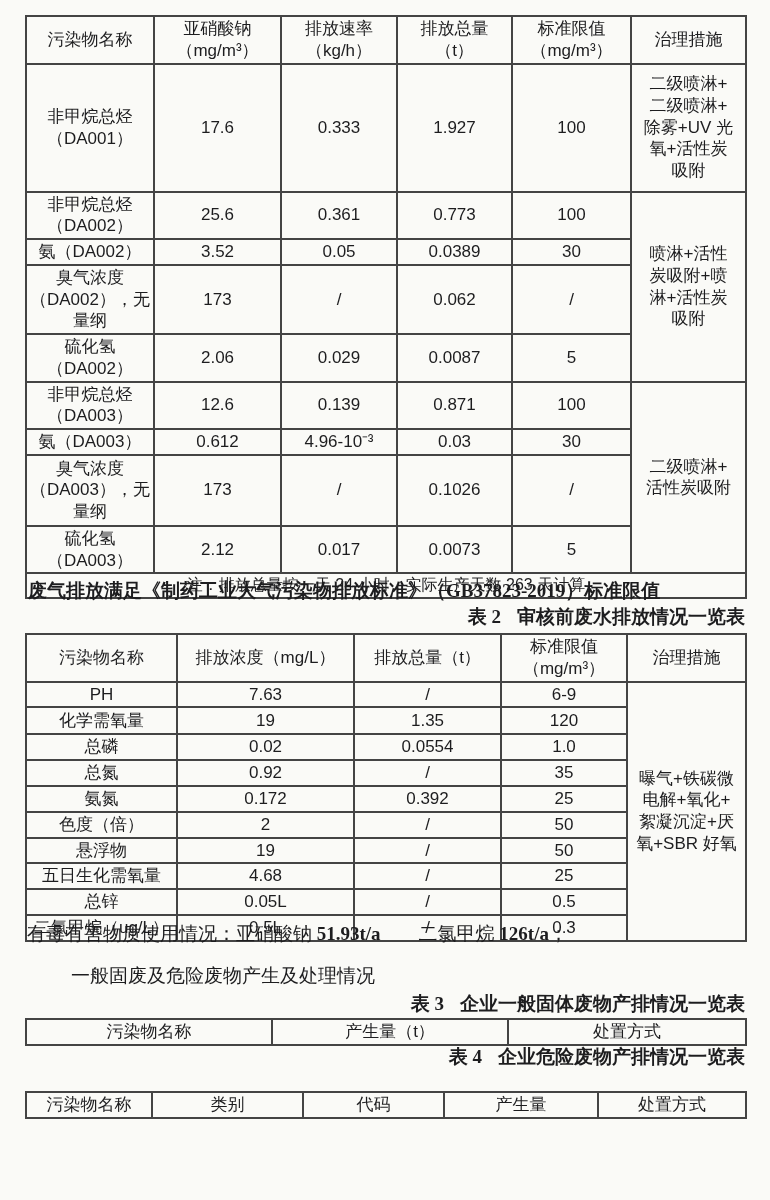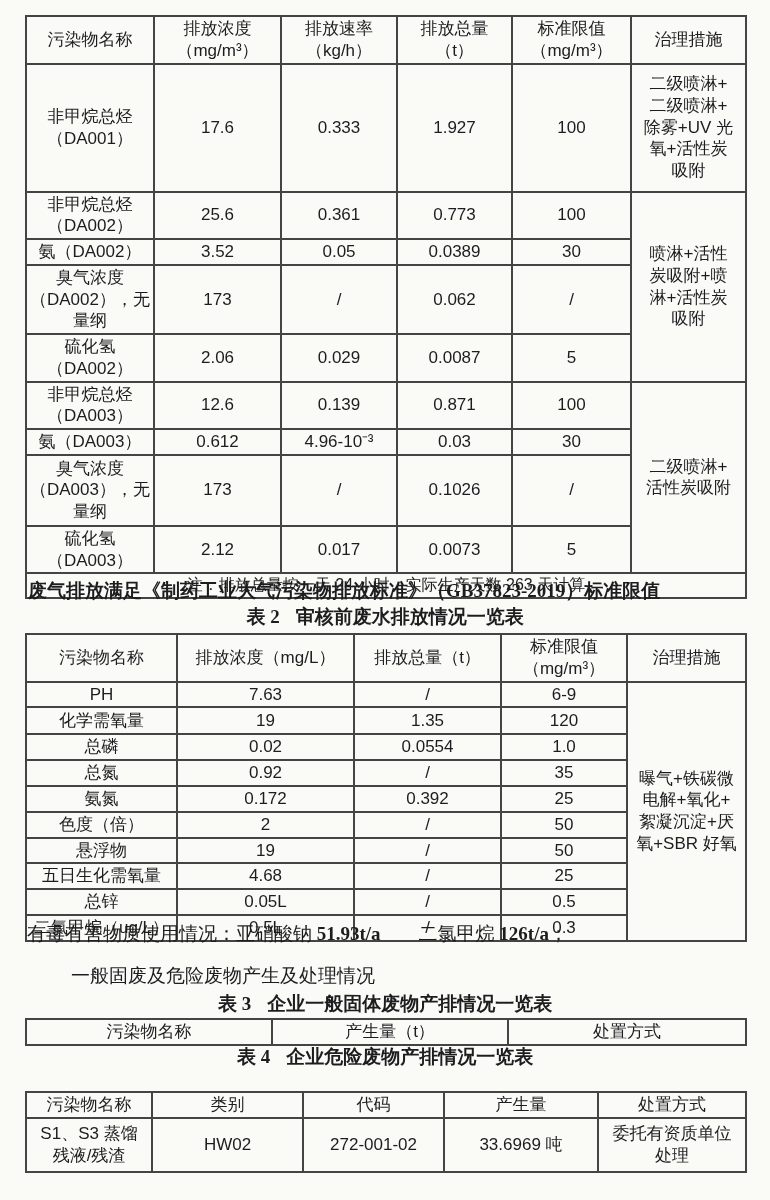--- a/index.html
+++ b/index.html
@@ -25,21 +25,21 @@
   .pre{white-space:pre-line;}
   .val{font-size:16.5px;font-family:"Liberation Sans","DejaVu Sans",sans-serif;}
   .vb{font-weight:bold;}
   .treat{font-size:17px;margin-left:37px;}
   .vtop{vertical-align:top;padding-top:3px;}
   .leftslash{text-align:left;padding-left:8px;}
   .note-row td{font-size:16px;border:2px solid var(--border);}
 
   .para{position:absolute;font-size:19px;line-height:1.32;white-space:nowrap;}
   .para b{font-family:"Liberation Serif",serif;}
-  .caption{position:absolute;left:25px;width:720px;text-align:center;font-size:19px;font-weight:bold;white-space:nowrap;}
+  .caption{position:absolute;left:25px;width:720px;text-align:right;font-size:19px;font-weight:bold;white-space:nowrap;}
   .caption .cap-label{margin-right:16px;}
 
   
 </style>
 </head>
 <body>
 
 <div class="page">
 
   <table class="tbl" style="top:15px;">
@@ -47,21 +47,21 @@
       <col style="width:128px">
         <col style="width:127px">
         <col style="width:116px">
       <col style="width:115px">
         <col style="width:119px">
         <col style="width:115px">
     </colgroup>
     <tbody>
         <tr style="height:40px">
       <th class="pre">污染物名称</th>
-      <th class="pre">排放浓度
+      <th class="pre">亚硝酸钠
 （mg/m³）</th>
       <th class="pre">排放速率
 （kg/h）</th>
       <th class="pre">排放总量
 （t）</th>
       <th class="pre">标准限值
 （mg/m³）</th>
       <th class="pre vtop">治理措施</th>
     </tr>
     <tr style="height:128px">
@@ -283,25 +283,16 @@
         <col style="width:148px">
     </colgroup>
     <tbody>
         <tr style="height:25px">
       <th>污染物名称</th>
       <th>类别</th>
       <th>代码</th>
       <th>产生量</th>
       <th>处置方式</th>
     </tr>
-    <tr style="height:54px">
-      <td class="pre">S1、S3 蒸馏
-残液/残渣</td>
-      <td class="val">HW02</td>
-      <td class="val">272-001-02</td>
-      <td class="val">33.6969 吨</td>
-      <td class="pre">委托有资质单位
-处理</td>
-    </tr>
   </tbody>
     </table>
 
 </div>
 
 </body></html>

